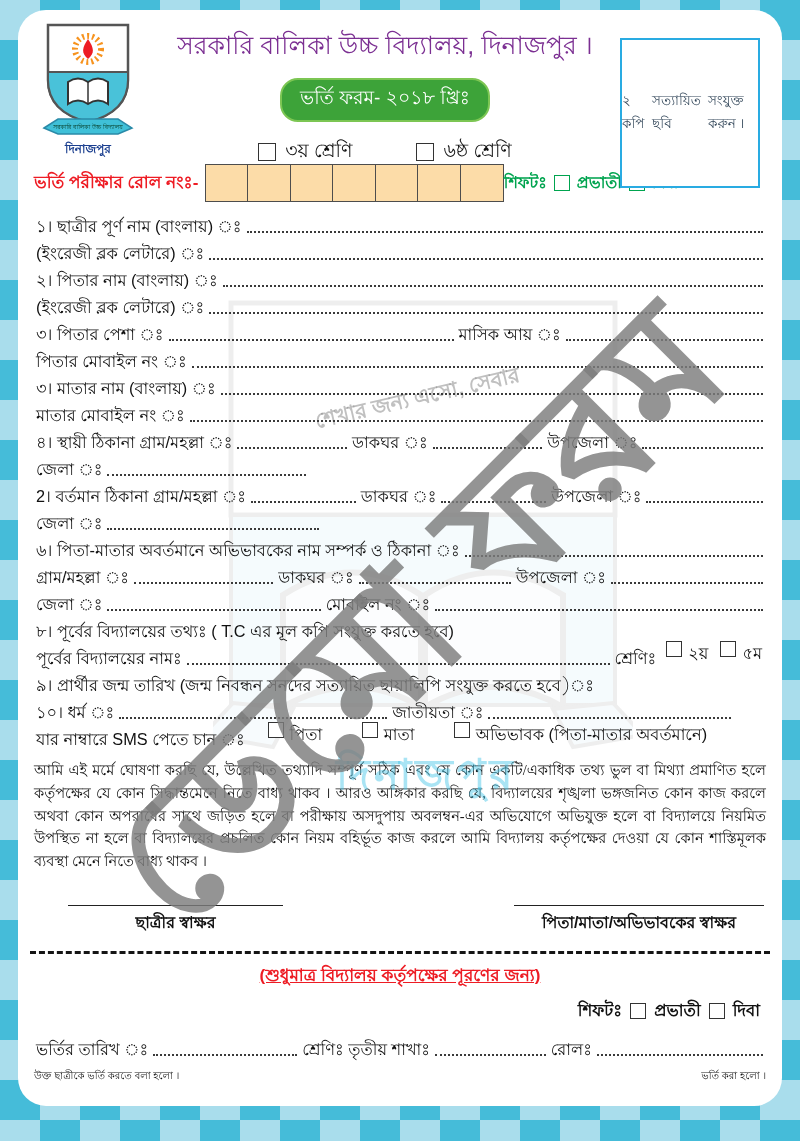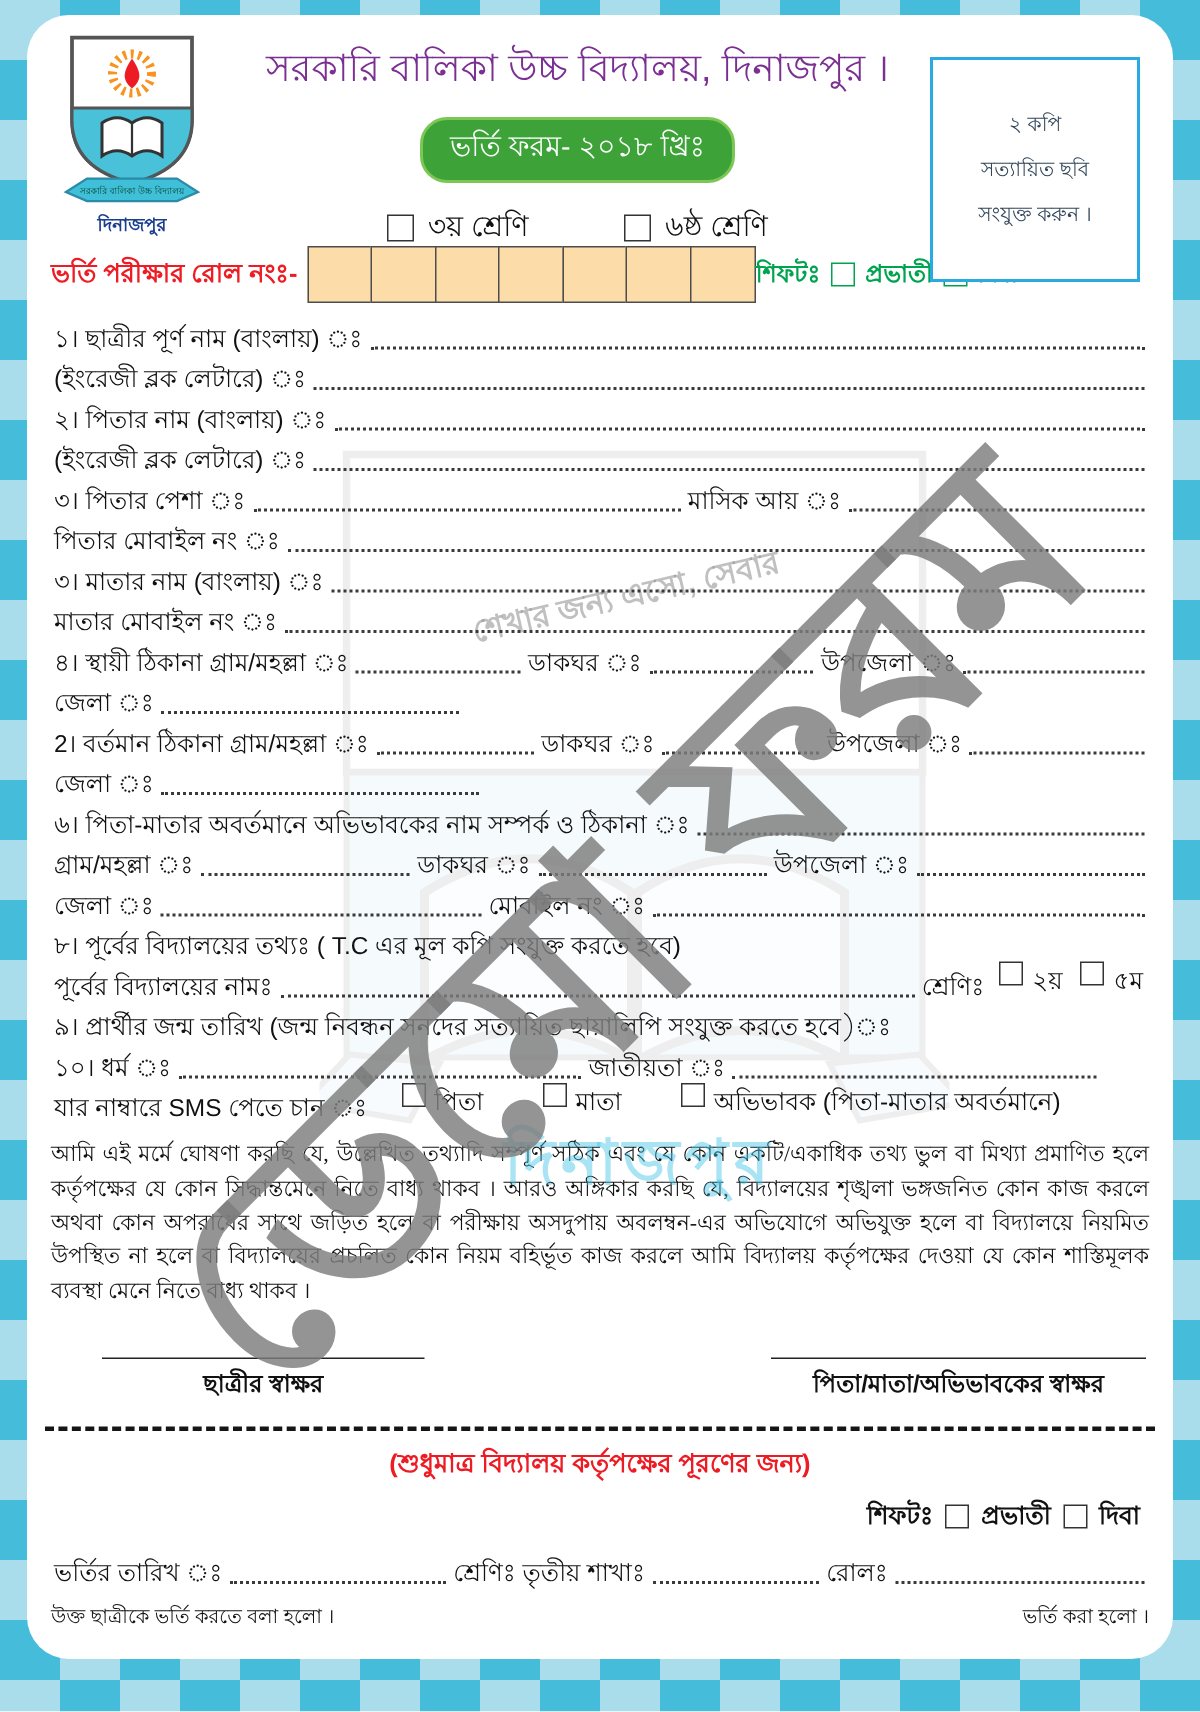--- a/index.html
+++ b/index.html
@@ -20,21 +20,21 @@
   .pillwrap{margin-top:9px;}
   .pill{display:inline-block;background:#3da339;border:2px solid #7cc653;border-radius:18px;
         color:#fff;font-weight:normal;font-size:19px;padding:3px 18px 5px;}
   .classopts{display:flex;justify-content:center;gap:64px;margin-top:14px;
              font-size:19px;font-weight:normal;}
   .copt{display:flex;align-items:center;gap:9px;}
   .cbox{display:inline-block;width:16px;height:16px;border:1.7px solid #333;background:#fff;box-sizing:border-box;flex:none;}
   .cbox.big{width:18px;height:18px;}
   .cbox.g{border-color:#00a44f;}
   .photobox{position:absolute;right:6px;top:16px;width:136px;height:146px;
-            border:2px solid #29abe2;background:#fff;display:flex;flex-direction:column;
+            border:2px solid #29abe2;background:#fff;display:flex;flex-direction:row;
             justify-content:center;align-items:center;gap:7px;font-size:13.5px;color:#33475a;}
   
   .rollrow{display:flex;align-items:center;height:38px;margin-top:2px;padding-right:116px;}
   .rolllabel{color:#ee1c24;font-weight:bold;font-size:17px;white-space:nowrap;}
   .rollboxes{display:flex;margin-left:8px;}
   .rollbox{width:42px;height:36px;background:#fcdca8;border:1.5px solid #4d4d4d;margin-left:-1.5px;}
   .shift{margin-left:auto;display:flex;align-items:center;gap:7px;color:#00a44f;
          font-weight:bold;font-size:16px;white-space:nowrap;}
   
   .lines{margin-top:8px;}
@@ -45,24 +45,24 @@
   .cbwrap{display:flex;align-items:flex-start;gap:6px;margin:0 4px 1px 8px;white-space:nowrap;}
   
   .decl{font-size:14.6px;line-height:1.56;text-align:justify;margin:9px 0 16px;font-family:Liberation Serif, serif;}
   
   .sigrow{display:flex;justify-content:space-between;margin-top:32px;}
   .tsig{width:215px;text-align:center;font-size:16px;font-weight:600;}
   .tsig .line{border-top:1.6px solid #222;margin-bottom:4px;}
   .tsig.s1{margin-left:34px;}
   .tsig.s2{width:250px;margin-right:2px;}
   .dashsep{border-top:3px dashed #151515;margin:14px -4px 8px;}
-  .officehead{text-align:center;color:#ed1c24;font-weight:bold;font-size:17px;}
+  .officehead{text-align:center;color:#ed1c24;font-weight:bold;font-size:17px;text-decoration:underline;}
   .shiftrow2{display:flex;justify-content:flex-end;align-items:center;gap:8px;
              font-weight:bold;font-size:16.5px;margin-top:8px;padding-right:6px;}
-  .noterow{display:flex;justify-content:space-between;font-size:13px;margin-top:8px;}
+  .noterow{display:flex;justify-content:space-between;font-size:10px;margin-top:8px;}
   
   .wm-logo{position:absolute;left:195px;top:285px;z-index:0;opacity:.14;pointer-events:none;}
   .wm-motto{position:absolute;left:295px;top:372px;z-index:0;transform:rotate(-13deg);
             font-size:21px;font-weight:bold;color:rgba(140,140,140,.55);pointer-events:none;white-space:nowrap;}
   .wm-city{position:absolute;left:318px;top:732px;z-index:4;font-size:42px;font-weight:bold;
            letter-spacing:4px;color:rgba(64,196,230,.45);pointer-events:none;}
   .wm-text{position:absolute;left:-62px;top:518px;width:920px;z-index:5;text-align:center;
            transform:rotate(-45deg);font-size:172px;font-weight:bold;line-height:1;
            color:rgba(124,124,124,.82);letter-spacing:2px;pointer-events:none;white-space:nowrap;}
 </style>

